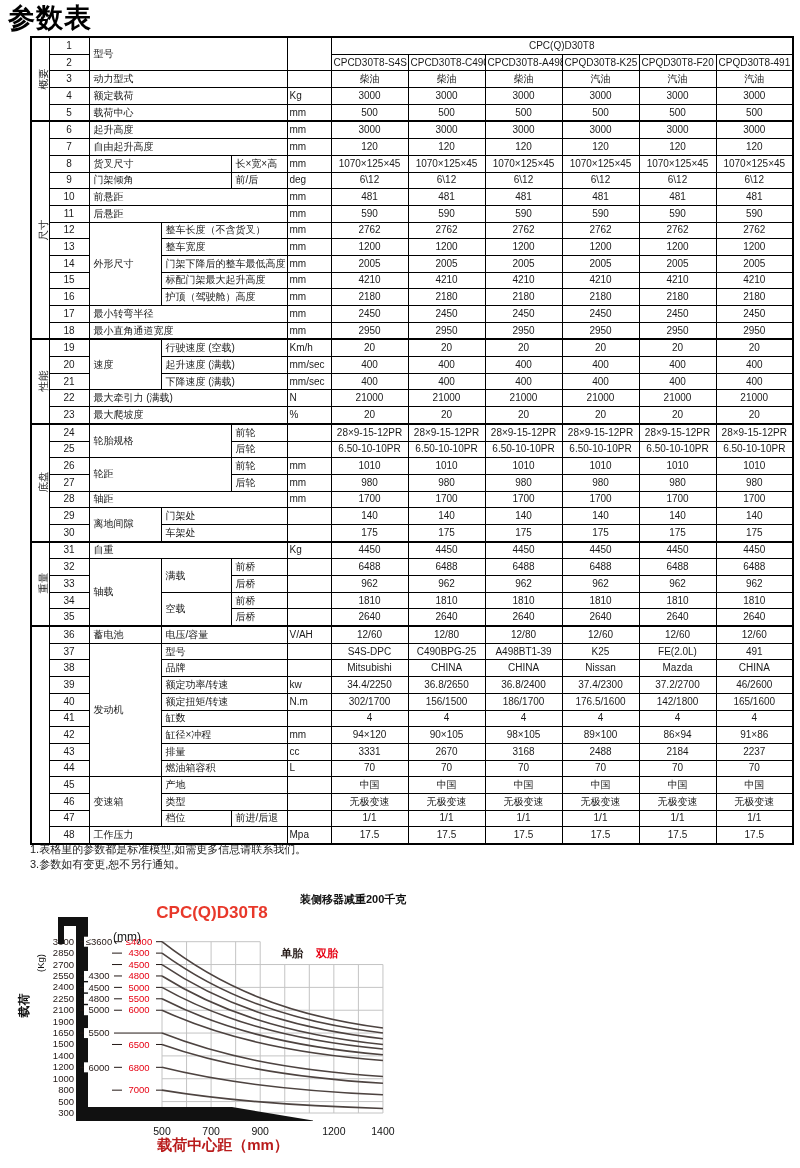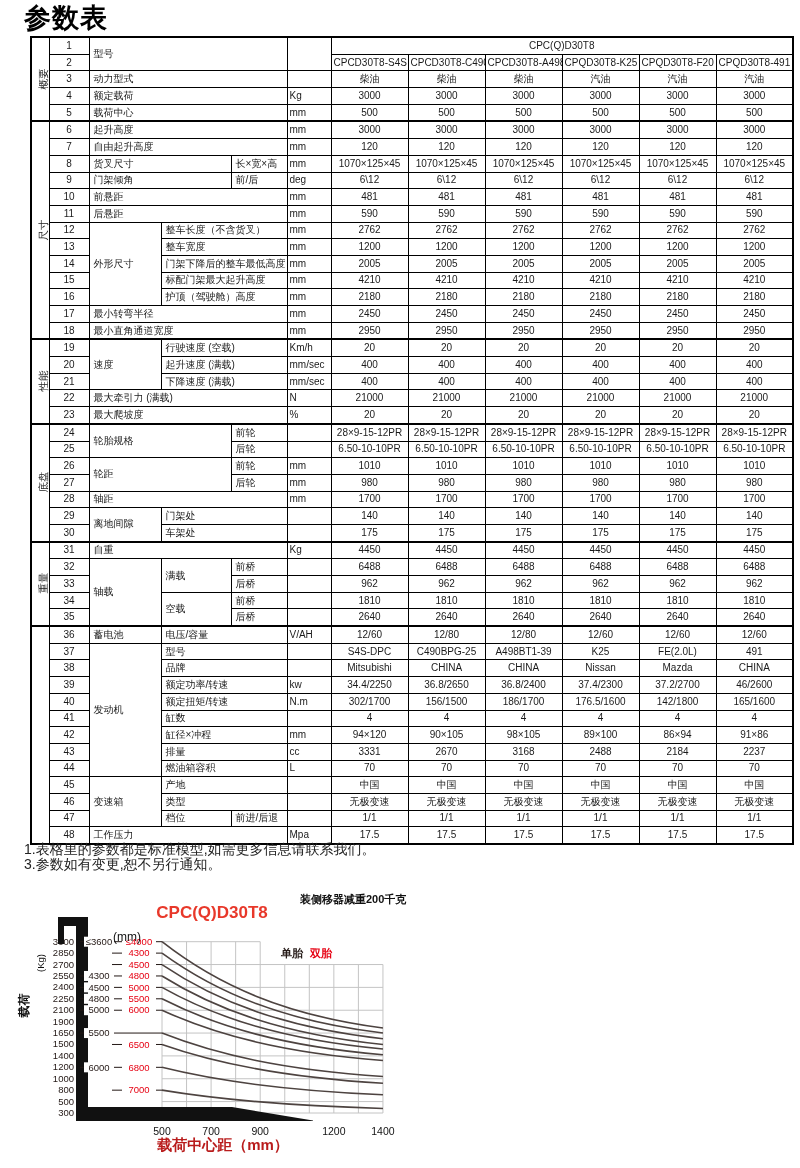--- a/index.html
+++ b/index.html
@@ -1,46 +1,46 @@
 <!DOCTYPE html>
 <html><head>
 <meta charset="utf-8">
 <style>
   html,body{margin:0;padding:0;background:#fff;}
   .page{position:relative;width:800px;height:1168px;background:#fff;overflow:hidden;
         font-family:"Liberation Sans","DejaVu Sans",sans-serif;color:#1a1a1a;}
-  .sec-title{position:absolute;left:24px;font-size:27px;font-weight:bold;color:#000;letter-spacing:1px;}
+  .sec-title{position:absolute;left:8px;font-size:27px;font-weight:bold;color:#000;letter-spacing:1px;}
   #title-params{top:0px;}
   #title-curve{top:866px;}
 
   
   #spec-table{position:absolute;left:30px;top:36px;border-collapse:collapse;table-layout:fixed;
               width:762px;border:2px solid #000;}
   #spec-table td{border:1px solid #000;height:15.7px;padding:0 2px;font-size:10px;line-height:12px;
                  overflow:hidden;vertical-align:middle;}
   #spec-table td.group{padding:0;text-align:center;}
   #spec-table td.num{text-align:center;}
   #spec-table td.lab{text-align:left;padding-left:4px;white-space:nowrap;}
   #spec-table td.unit{white-space:nowrap;}
   #spec-table td.val{text-align:center;white-space:nowrap;}
   #spec-table tr.gstart td{border-top:2px solid #000;}
   .vtext{display:inline-block;transform:rotate(-90deg);white-space:nowrap;font-size:10.5px;}
 
   
-  #footnotes{position:absolute;left:24px;top:842px;font-size:14px;line-height:15px;color:#222;}
+  #footnotes{position:absolute;left:30px;top:842px;font-size:11px;line-height:15px;color:#222;}
 
   
   #curve-svg{position:absolute;left:0;top:900px;}
   #curve-svg text{font-family:"Liberation Sans","DejaVu Sans",sans-serif;}
   .overlay{position:absolute;}
   #chart-title{left:132px;top:903px;width:160px;text-align:center;font-size:17px;font-weight:bold;}
   #chart-note{left:300px;top:892px;font-size:11px;font-weight:bold;color:#111;}
   #mm-label{left:113px;top:930px;font-size:12px;color:#111;}
   #legend{left:281px;top:946px;font-size:11px;font-weight:bold;}
-  #legend .sw2{margin-left:7px;}
+  #legend .sw2{margin-left:13px;}
   #ylab{left:2px;top:998px;width:44px;height:15px;line-height:15px;text-align:center;
         transform:rotate(-90deg);font-size:12px;font-weight:bold;color:#111;}
   #ylab-unit{left:25px;top:956px;width:32px;height:14px;line-height:14px;text-align:center;
         transform:rotate(-90deg);font-size:9.5px;color:#111;}
   #xlab{left:137px;top:1136px;width:172px;text-align:center;font-size:15px;font-weight:bold;color:#b91c1c;}
 </style>
 </head>
 <body>
 
 <div class="page">

